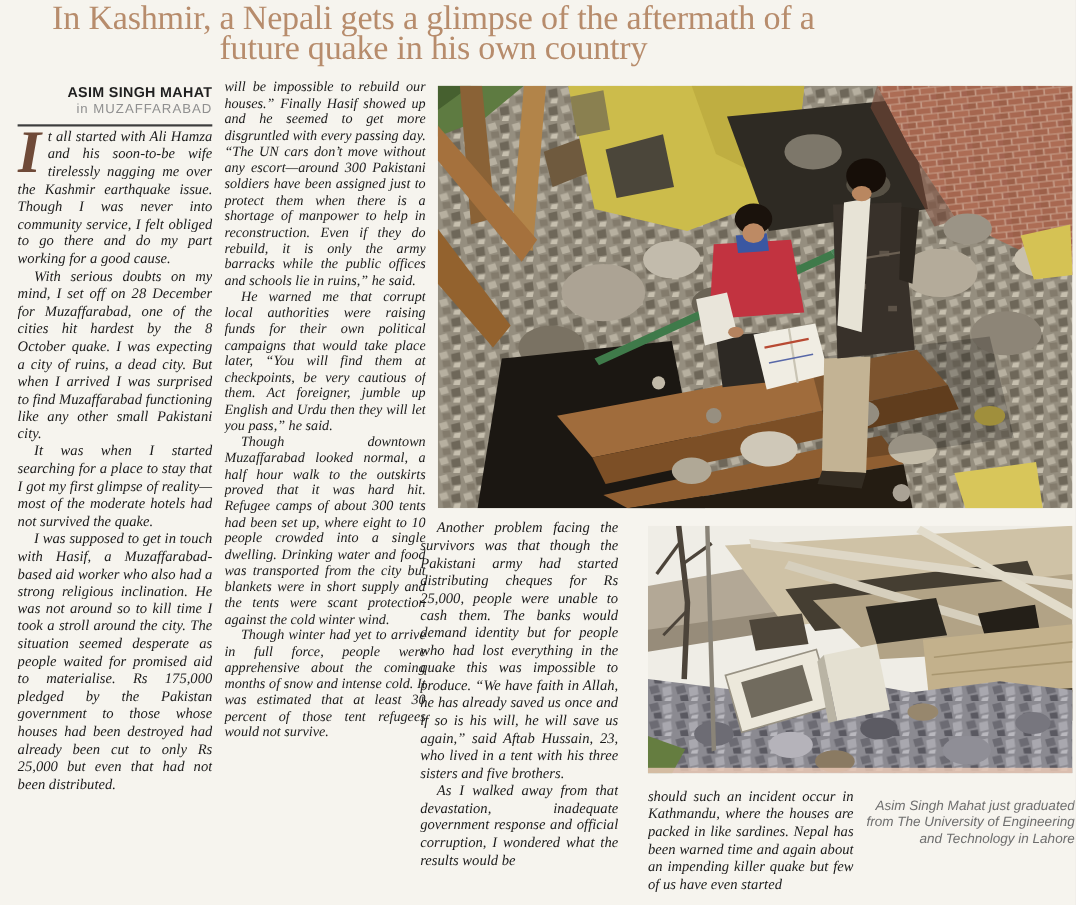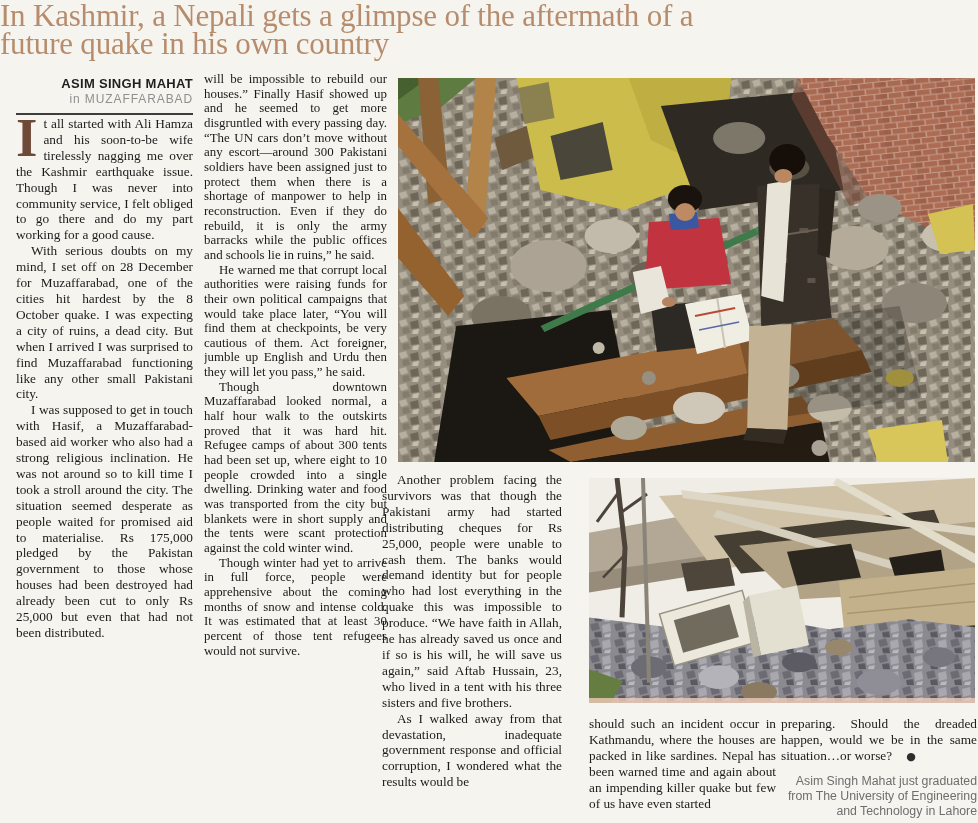--- a/index.html
+++ b/index.html
@@ -3,39 +3,39 @@
 <meta charset="utf-8">
 <style>
   html,body { margin:0; padding:0; background:#e9e7e1; }
   .page {
     position:relative; width:978px; height:823px; margin:0 auto;
     background:#f6f4ee; overflow:hidden;
     font-family:"Liberation Serif","DejaVu Serif",serif;
   }
   .headline {
     position:absolute; left:0; top:2px; width:788px; margin:0;
-    font-weight:400;
+    text-align:center; font-weight:400;
     font-size:31px; line-height:28px;
     color:var(--headline,#b78c6c);
     letter-spacing:-0.2px;
   }
   .byline {
     position:absolute; left:16px; top:76px; width:177px;
     text-align:right;
     font-family:"Liberation Sans","DejaVu Sans",sans-serif;
     border-bottom:2px solid var(--rule,#3d3d3d); padding-bottom:7px;
   }
   .byline .author { font-size:13px; font-weight:700; color:#1f1f1f; letter-spacing:0.3px; }
   .byline .location { font-size:12px; color:#8f8f8f; letter-spacing:0.9px; margin-top:1px; }
 
   .col {
     position:absolute; overflow:hidden; text-align:justify;
     color:#1b1b1b;
   }
-  .col p { margin:0; text-indent:15px; }
+  .col p { margin:0; text-indent:15px;font-style:italic; }
   .nofirst p:first-of-type { text-indent:0; }
   .col1 { left:16px;  top:116px; width:177px; height:704px; font-size:13.3px; line-height:15.9px; }
   .col2 { left:204px; top:72px;  width:183px; height:748px; font-size:12.9px; line-height:14.65px; }
   .col3 { left:382px; top:472px; width:180px; height:348px; font-size:13.3px; line-height:15.9px; }
   .col4 { left:589px; top:716px; width:187px; height:104px; font-size:13.3px; line-height:15.9px; }
   .col5 { left:781px; top:716px; width:196px; height:107px; font-size:13.3px; line-height:15.9px; }
 
   .dc-para { text-indent:0 !important; }
   .dropcap {
     float:left; font-size:55px; line-height:44px; height:46px;
@@ -66,20 +66,21 @@
   <div class="byline">
     <div class="author">ASIM SINGH MAHAT</div>
     <div class="location">in MUZAFFARABAD</div>
   </div>
 
   <div class="col col1">
     <p class="dc-para"><span class="dropcap">I</span><span>t all started with Ali Hamza and his soon-to-be wife tirelessly nagging me over the Kashmir earthquake issue. Though I was never into community service, I felt obliged to go there and do my part working for a good cause.</span></p>
     <div>
 
     <p>With serious doubts on my mind, I set off on 28 December for Muzaffarabad, one of the cities hit hardest by the 8 October quake. I was expecting a city of ruins, a dead city. But when I arrived I was surprised to find Muzaffarabad functioning like any other small Pakistani city.</p>
+        <p>It was when I started searching for a place to stay that I got my first glimpse of reality—most of the moderate hotels had not survived the quake.</p>
         <p>I was supposed to get in touch with Hasif, a Muzaffarabad-based aid worker who also had a strong religious inclination. He was not around so to kill time I took a stroll around the city. The situation seemed desperate as people waited for promised aid to materialise. Rs 175,000 pledged by the Pakistan government to those whose houses had been destroyed had already been cut to only Rs 25,000 but even that had not been distributed.</p>
       </div>
   </div>
 
   <div class="col col2 nofirst">
 
   <p>will be impossible to rebuild our houses.” Finally Hasif showed up and he seemed to get more disgruntled with every passing day. “The UN cars don’t move without any escort—around 300 Pakistani soldiers have been assigned just to protect them when there is a shortage of manpower to help in reconstruction. Even if they do rebuild, it is only the army barracks while the public offices and schools lie in ruins,” he said.</p>
       <p>He warned me that corrupt local authorities were raising funds for their own political campaigns that would take place later, “You will find them at checkpoints, be very cautious of them. Act foreigner, jumble up English and Urdu then they will let you pass,” he said.</p>
       <p>Though downtown Muzaffarabad looked normal, a half hour walk to the outskirts proved that it was hard hit. Refugee camps of about 300 tents had been set up, where eight to 10 people crowded into a single dwelling. Drinking water and food was transported from the city but blankets were in short supply and the tents were scant protection against the cold winter wind.</p>
       <p>Though winter had yet to arrive in full force, people were apprehensive about the coming months of snow and intense cold. It was estimated that at least 30 percent of those tent refugees would not survive.</p>
@@ -230,17 +231,16 @@
       <rect x="0" y="221" width="386" height="5" fill="#e7c7b4" opacity="0.85"></rect>
     </svg>
   </figure>
 
   <div class="col col4 nofirst">
 
   <p>should such an incident occur in Kathmandu, where the houses are packed in like sardines. Nepal has been warned time and again about an impending killer quake but few of us have even started</p>
     </div>
 
   <div class="col col5 nofirst">
-    <p><span>preparing. Should the dreaded happen, would we be in the same situation…or worse?</span><span class="endmark">●</span></p>
     <p class="credit">Asim Singh Mahat just graduated from The University of Engineering and Technology in Lahore</p>
   </div>
 
 </div>
 
 </body></html>

